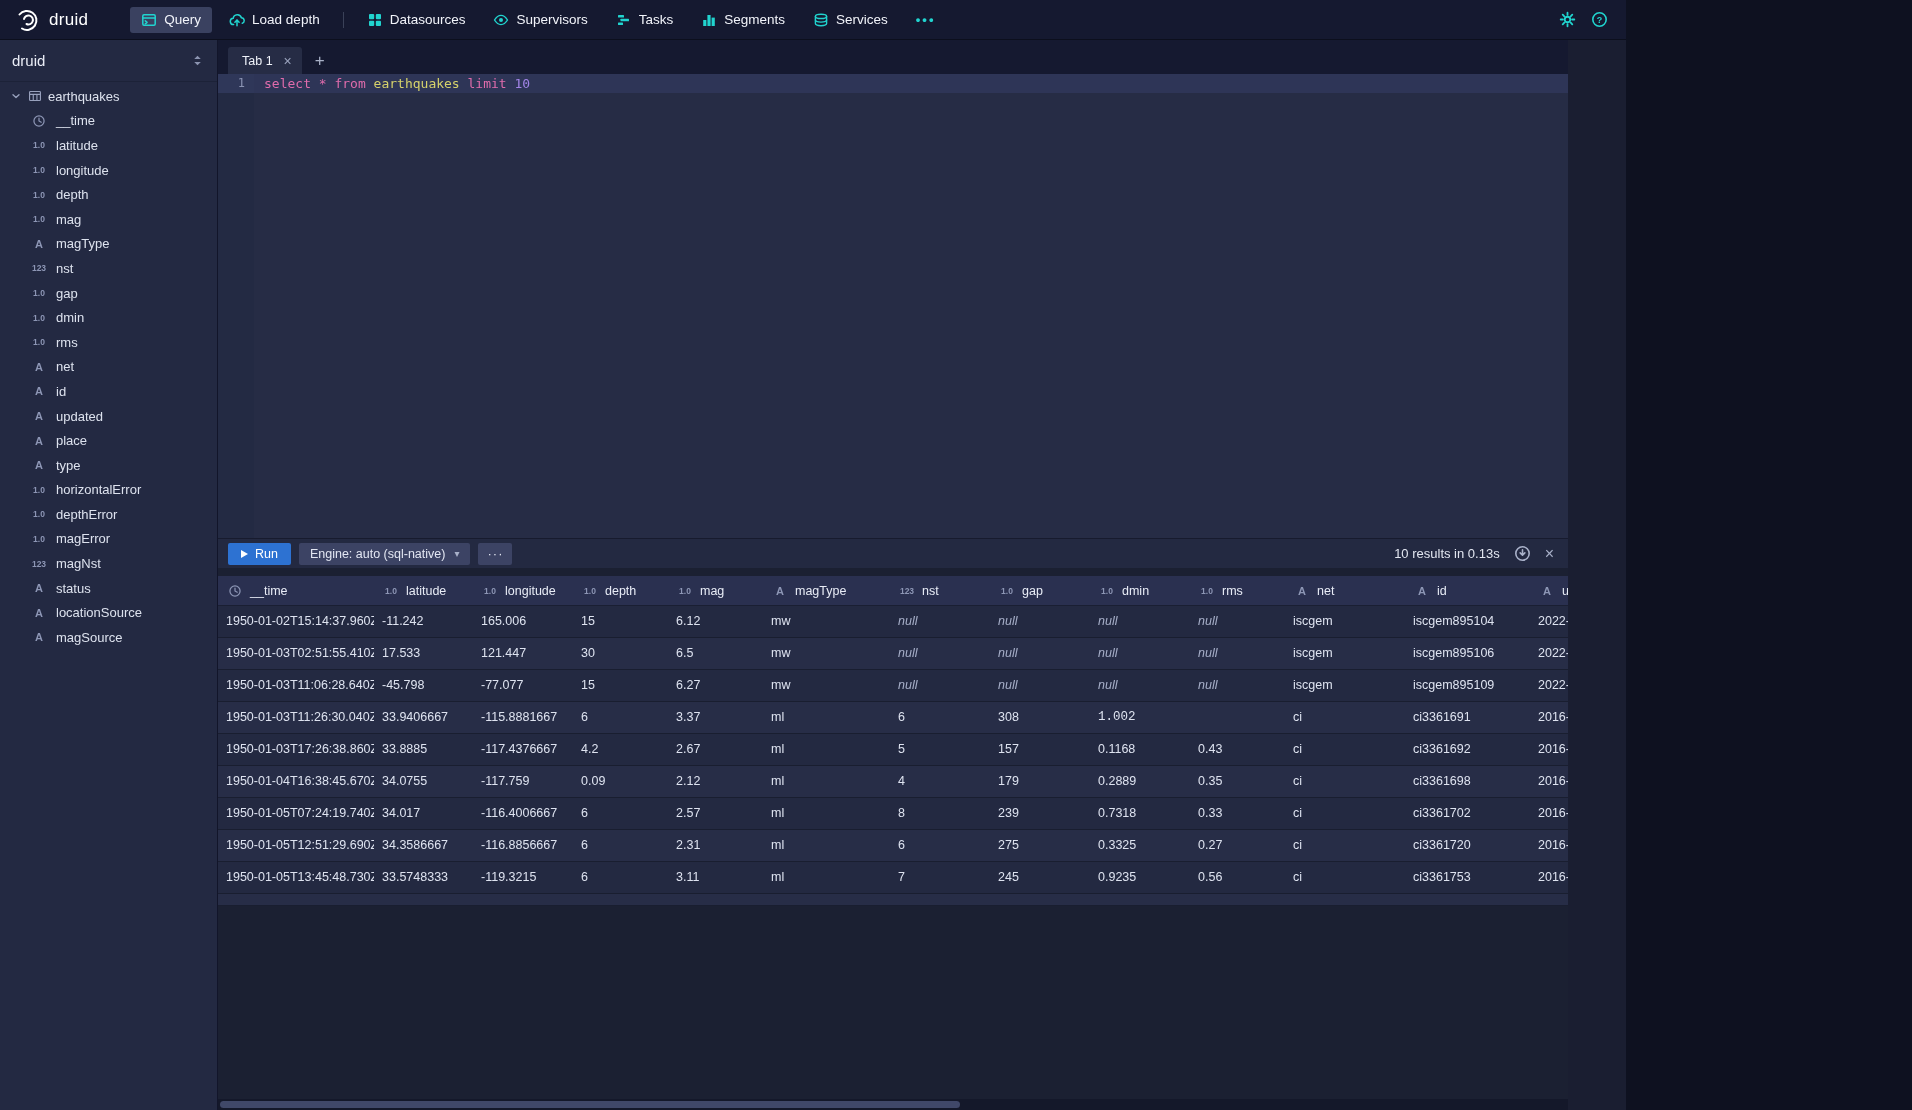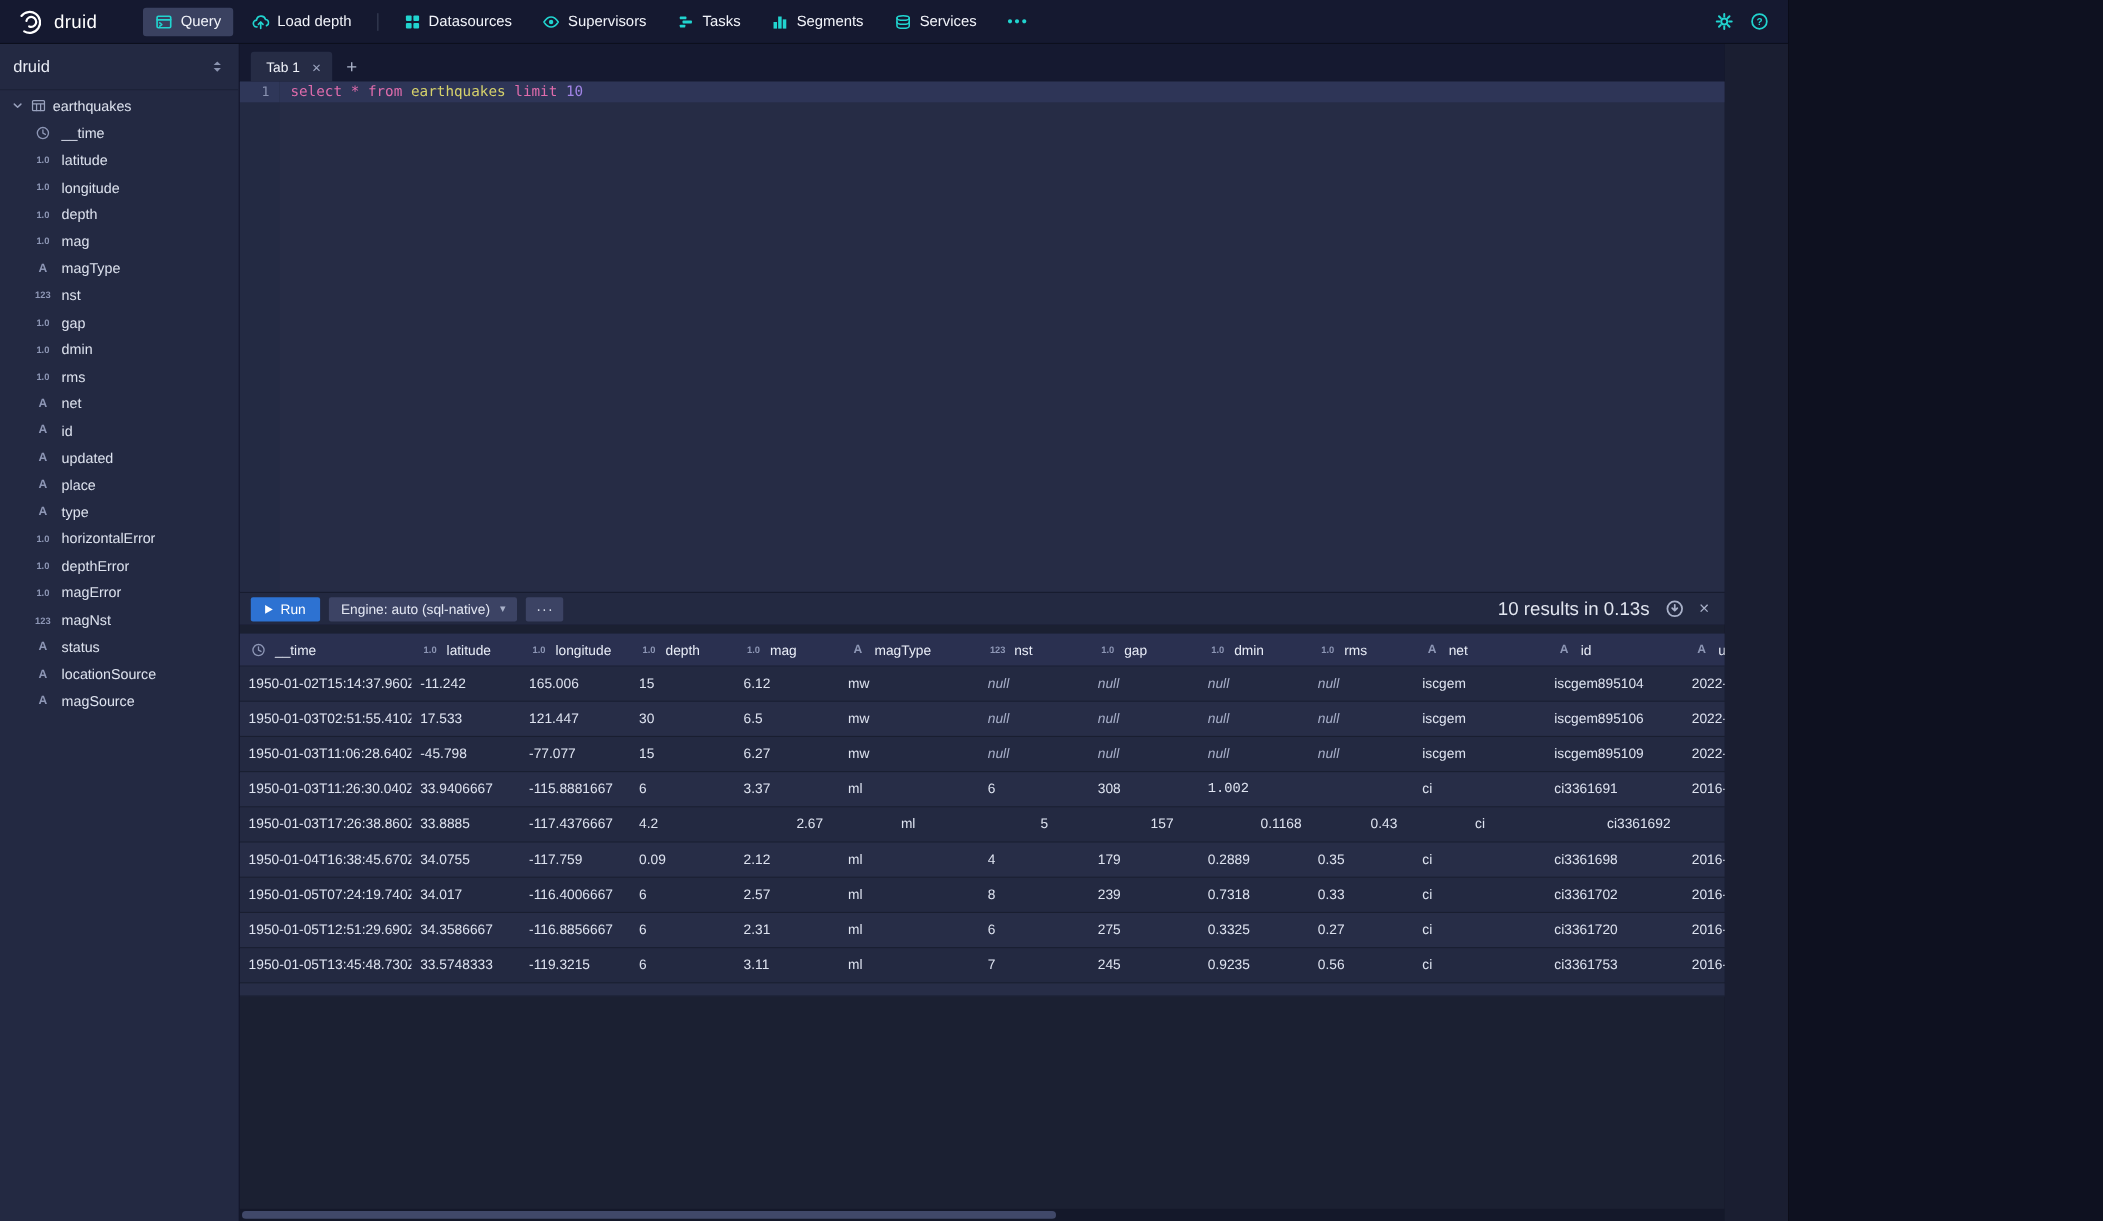--- a/index.html
+++ b/index.html
@@ -1,18 +1,18 @@
 <!DOCTYPE html>
 <html><head>
 <meta charset="utf-8">
 <title>Druid Console</title>
 <style>
   * { box-sizing: border-box; margin: 0; padding: 0; }
   body { background:#0e1120; font-family:"Liberation Sans","DejaVu Sans",sans-serif; }
-  .screen { position:relative; width:1626px; height:1110px; background:#000000; overflow:hidden;
+  .screen { position:relative; width:1626px; height:1110px; background:#22c55e; overflow:hidden;
             color:#dfe3ee; font-size:13px; }
   .icon svg { display:block; }
 
   
   .topnav { position:absolute; top:0; left:0; right:0; height:40px; background:#151930;
             display:flex; align-items:center; padding:0 10px; border-bottom:1px solid #0c0f1d; z-index:5; }
   .brand { display:flex; align-items:center; gap:9px; margin:0 42px 0 4px; cursor:pointer; }
   .brand-name { font-size:17px; color:#ffffff; letter-spacing:.3px; }
   .nav-items { display:flex; align-items:center; height:100%; }
   .nav-item { display:flex; align-items:center; gap:7px; height:26px; padding:0 11px; margin-right:6px;
@@ -69,21 +69,21 @@
   .run-btn { height:22px; background:#2D72D2; color:#fff; border-radius:2px; display:flex;
              align-items:center; gap:7px; padding:0 13px; font-size:12.5px; }
   .play { width:0; height:0; border-left:7px solid #fff; border-top:4.5px solid transparent;
           border-bottom:4.5px solid transparent; }
   .engine-btn { height:22px; background:#3C4364; color:#E2E6F2; border-radius:2px; display:flex;
                 align-items:center; gap:9px; padding:0 11px; font-size:12.5px; }
   .caret { font-size:10px; color:#A9B1C9; }
   .more-btn { height:22px; background:#3C4364; color:#E2E6F2; border-radius:2px; padding:0 9px;
               display:flex; align-items:center; font-size:13px; letter-spacing:1px; }
   .runbar-right { margin-left:auto; display:flex; align-items:center; gap:14px; padding-right:4px; }
-  .results-info { font-size:17px; color:#E2E6F0; }
+  .results-info { font-size:13px; color:#E2E6F0; }
   .rb-icon { color:#A9B1C9; cursor:pointer; }
   .rb-x { color:#A9B1C9; font-size:16px; line-height:1; cursor:pointer; }
 
   
   .results { flex:1; background:#1B2032; padding-top:8px; display:flex; flex-direction:column; overflow:hidden; }
   .grid { width:1462px; flex:none; }
   .grid-header { display:flex; height:30px; background:#2A3050; border-bottom:1px solid #1A1F33; }
   .hcell { display:flex; align-items:center; gap:6px; padding-left:8px; font-size:12.5px; color:#E8ECF6;
            white-space:nowrap; overflow:hidden; flex:none; cursor:pointer; }
   .grid-row { display:flex; height:32px; background:#232941; border-bottom:1px solid #191E30; }
@@ -562,21 +562,21 @@
               <div class="cell" style="width: 95px; margin-top: 24px;">0.47</div>
               <div class="cell" style="width: 120px;">ci</div>
               <div class="cell" style="width: 125px;">ci3361691</div>
               <div class="cell" style="width: 150px;">2016-0</div>
             </div>
             <div class="grid-row">
               <div class="cell" style="width: 156px;">1950-01-03T17:26:38.860Z</div>
               <div class="cell" style="width: 99px;">33.8885</div>
               <div class="cell" style="width: 100px;">-117.4376667</div>
               <div class="cell" style="width: 95px;">4.2</div>
-              <div class="cell" style="width: 95px; margin-left: 48px;">2.67</div>
+              <div class="cell" style="width: 95px;">2.67</div>
               <div class="cell" style="width: 127px;">ml</div>
               <div class="cell" style="width: 100px;">5</div>
               <div class="cell" style="width: 100px;">157</div>
               <div class="cell" style="width: 100px;">0.1168</div>
               <div class="cell" style="width: 95px;">0.43</div>
               <div class="cell" style="width: 120px;">ci</div>
               <div class="cell" style="width: 125px;">ci3361692</div>
               <div class="cell" style="width: 150px;">2016-0</div>
             </div>
             <div class="grid-row alt">

